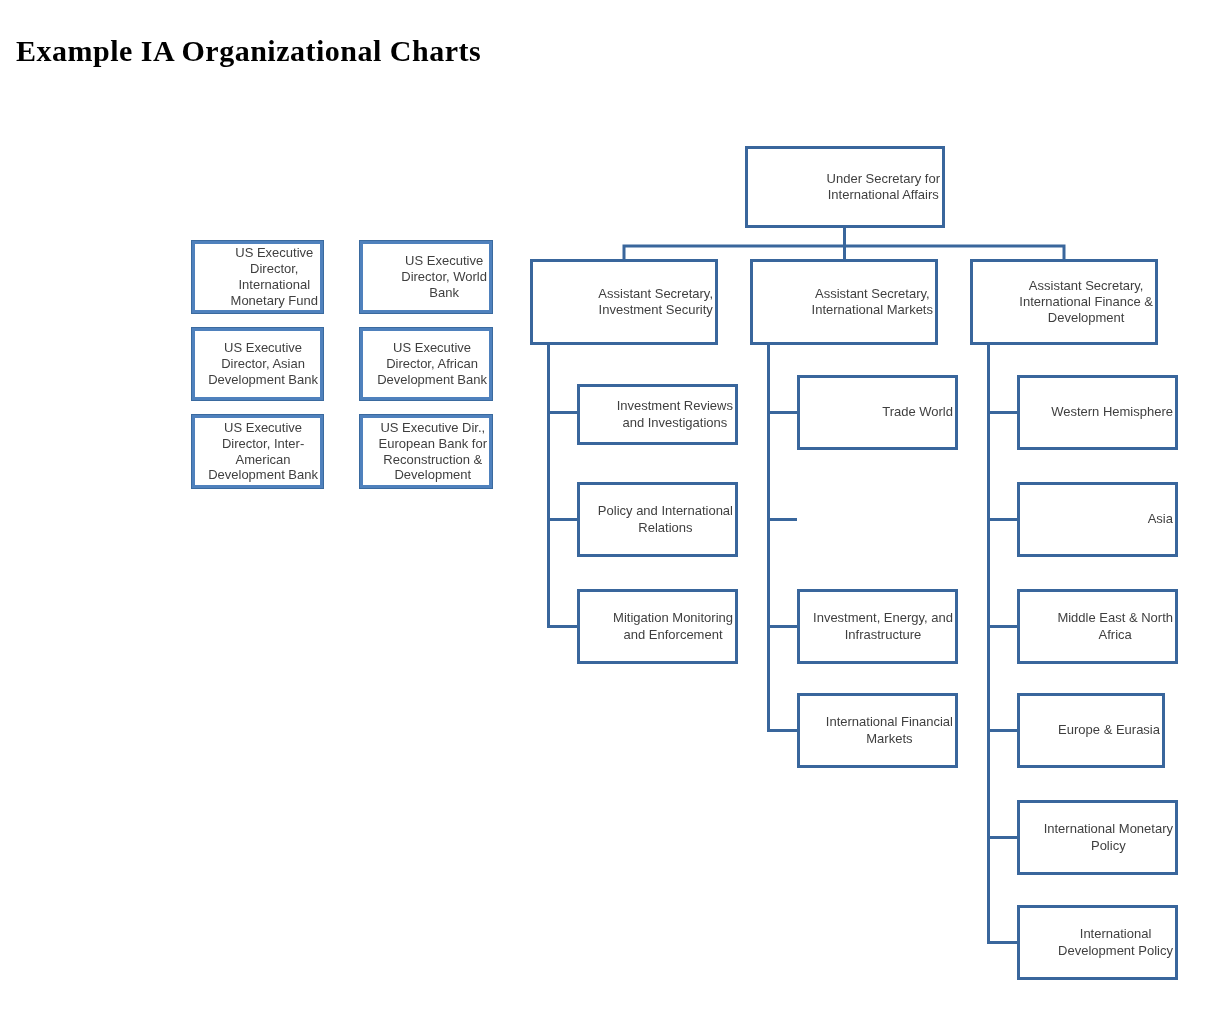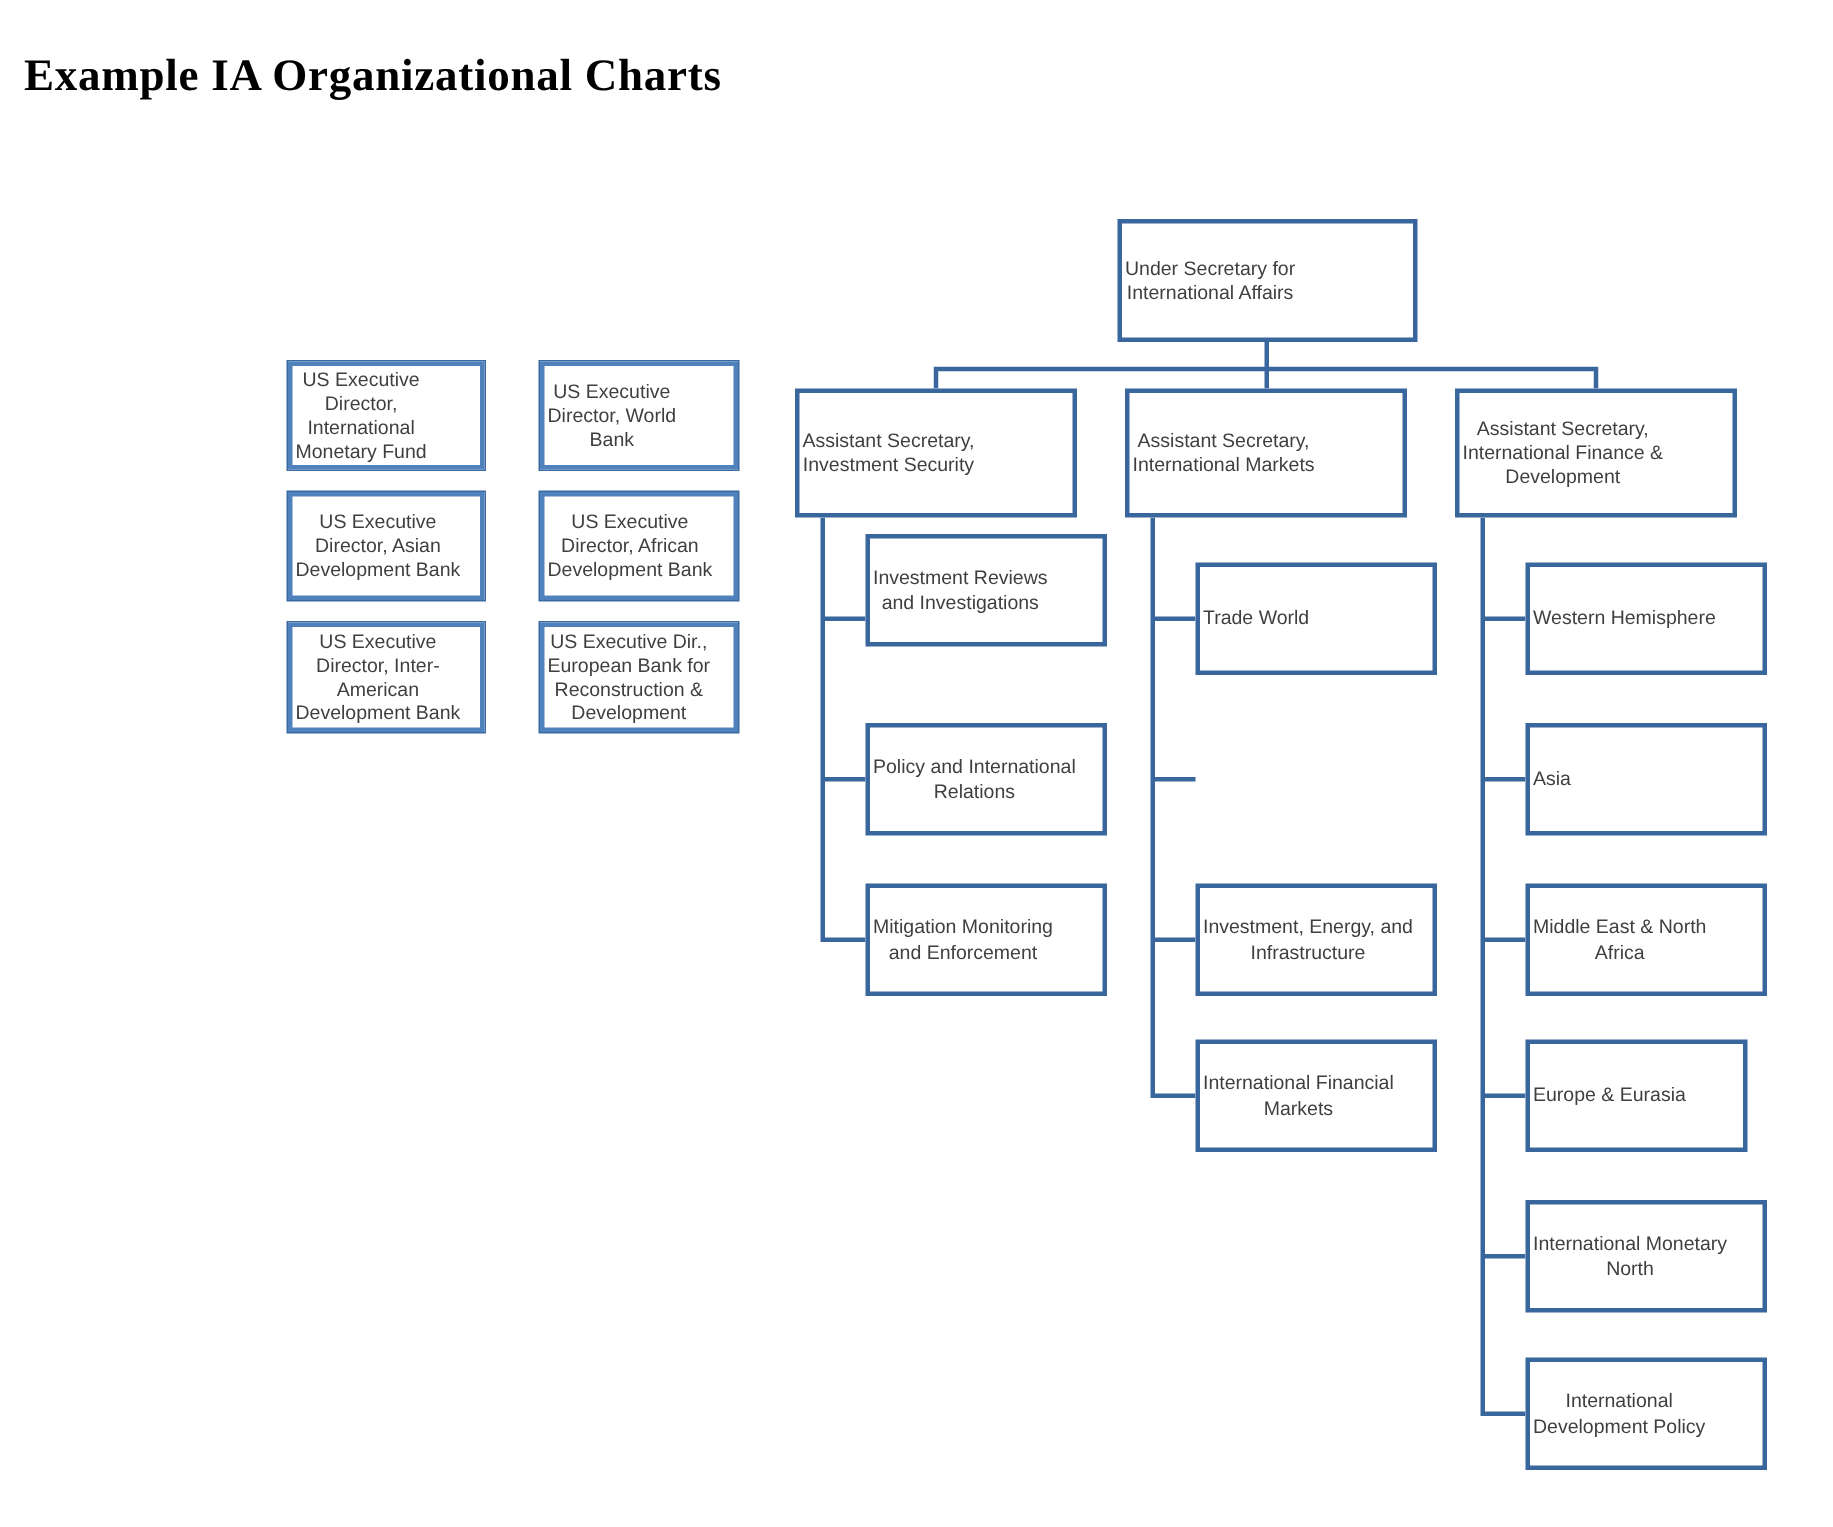--- a/index.html
+++ b/index.html
@@ -22,21 +22,21 @@
     color: #000000;
     letter-spacing: 0.5px;
     white-space: nowrap;
   }
   .box {
     position: absolute;
     box-sizing: border-box;
     background: #ffffff;
     display: flex;
     align-items: center;
-    justify-content: flex-start;
+    justify-content: flex-end;
     text-align: center;
     color: #3f3f3f;
   }
   .chart-box {
     border: 3px solid #39669c;
   }
   .exec-box {
     border: 3px solid #4f81bd;
     box-shadow: 0 0 0 1px #3a6a9f;
   }
@@ -122,21 +122,21 @@
   <div class="box chart-box" style="left:750px; top:259px; width:188px; height:86px">
     <span class="lbl">Assistant Secretary,
 International Markets</span>
   </div>
   <div class="box chart-box" style="left:970px; top:259px; width:188px; height:86px">
     <span class="lbl">Assistant Secretary,
 International Finance &amp;
 Development</span>
   </div>
 
-  <div class="box chart-box" style="left:577px; top:356px; width:161px; height:75px">
+  <div class="box chart-box" style="left:577px; top:384px; width:161px; height:61px">
     <span class="lbl">Investment Reviews
 and Investigations</span>
   </div>
   <div class="box chart-box" style="left:577px; top:482px; width:161px; height:75px">
     <span class="lbl">Policy and International
 Relations</span>
   </div>
   <div class="box chart-box" style="left:577px; top:589px; width:161px; height:75px">
     <span class="lbl">Mitigation Monitoring
 and Enforcement</span>
@@ -162,20 +162,20 @@
   </div>
   <div class="box chart-box" style="left:1017px; top:589px; width:161px; height:75px">
     <span class="lbl">Middle East &amp; North
 Africa</span>
   </div>
   <div class="box chart-box" style="left:1017px; top:693px; width:148px; height:75px">
     <span class="lbl">Europe &amp; Eurasia</span>
   </div>
   <div class="box chart-box" style="left:1017px; top:800px; width:161px; height:75px">
     <span class="lbl">International Monetary
-North</span>
+Policy</span>
   </div>
   <div class="box chart-box" style="left:1017px; top:905px; width:161px; height:75px">
     <span class="lbl">International
 Development Policy</span>
   </div>
 
 </div>
 
 </body></html>

